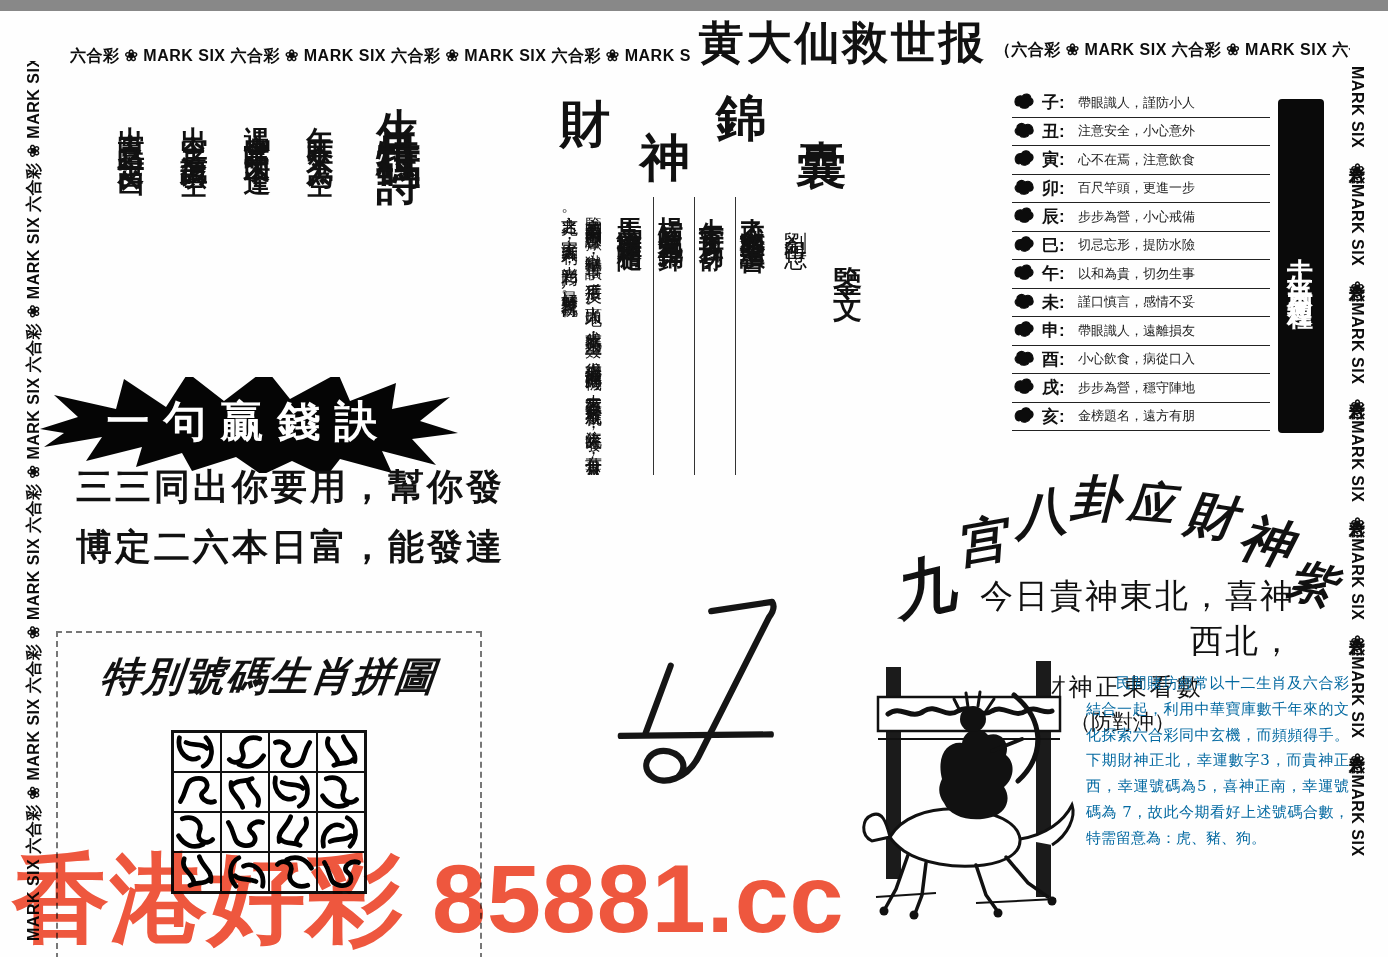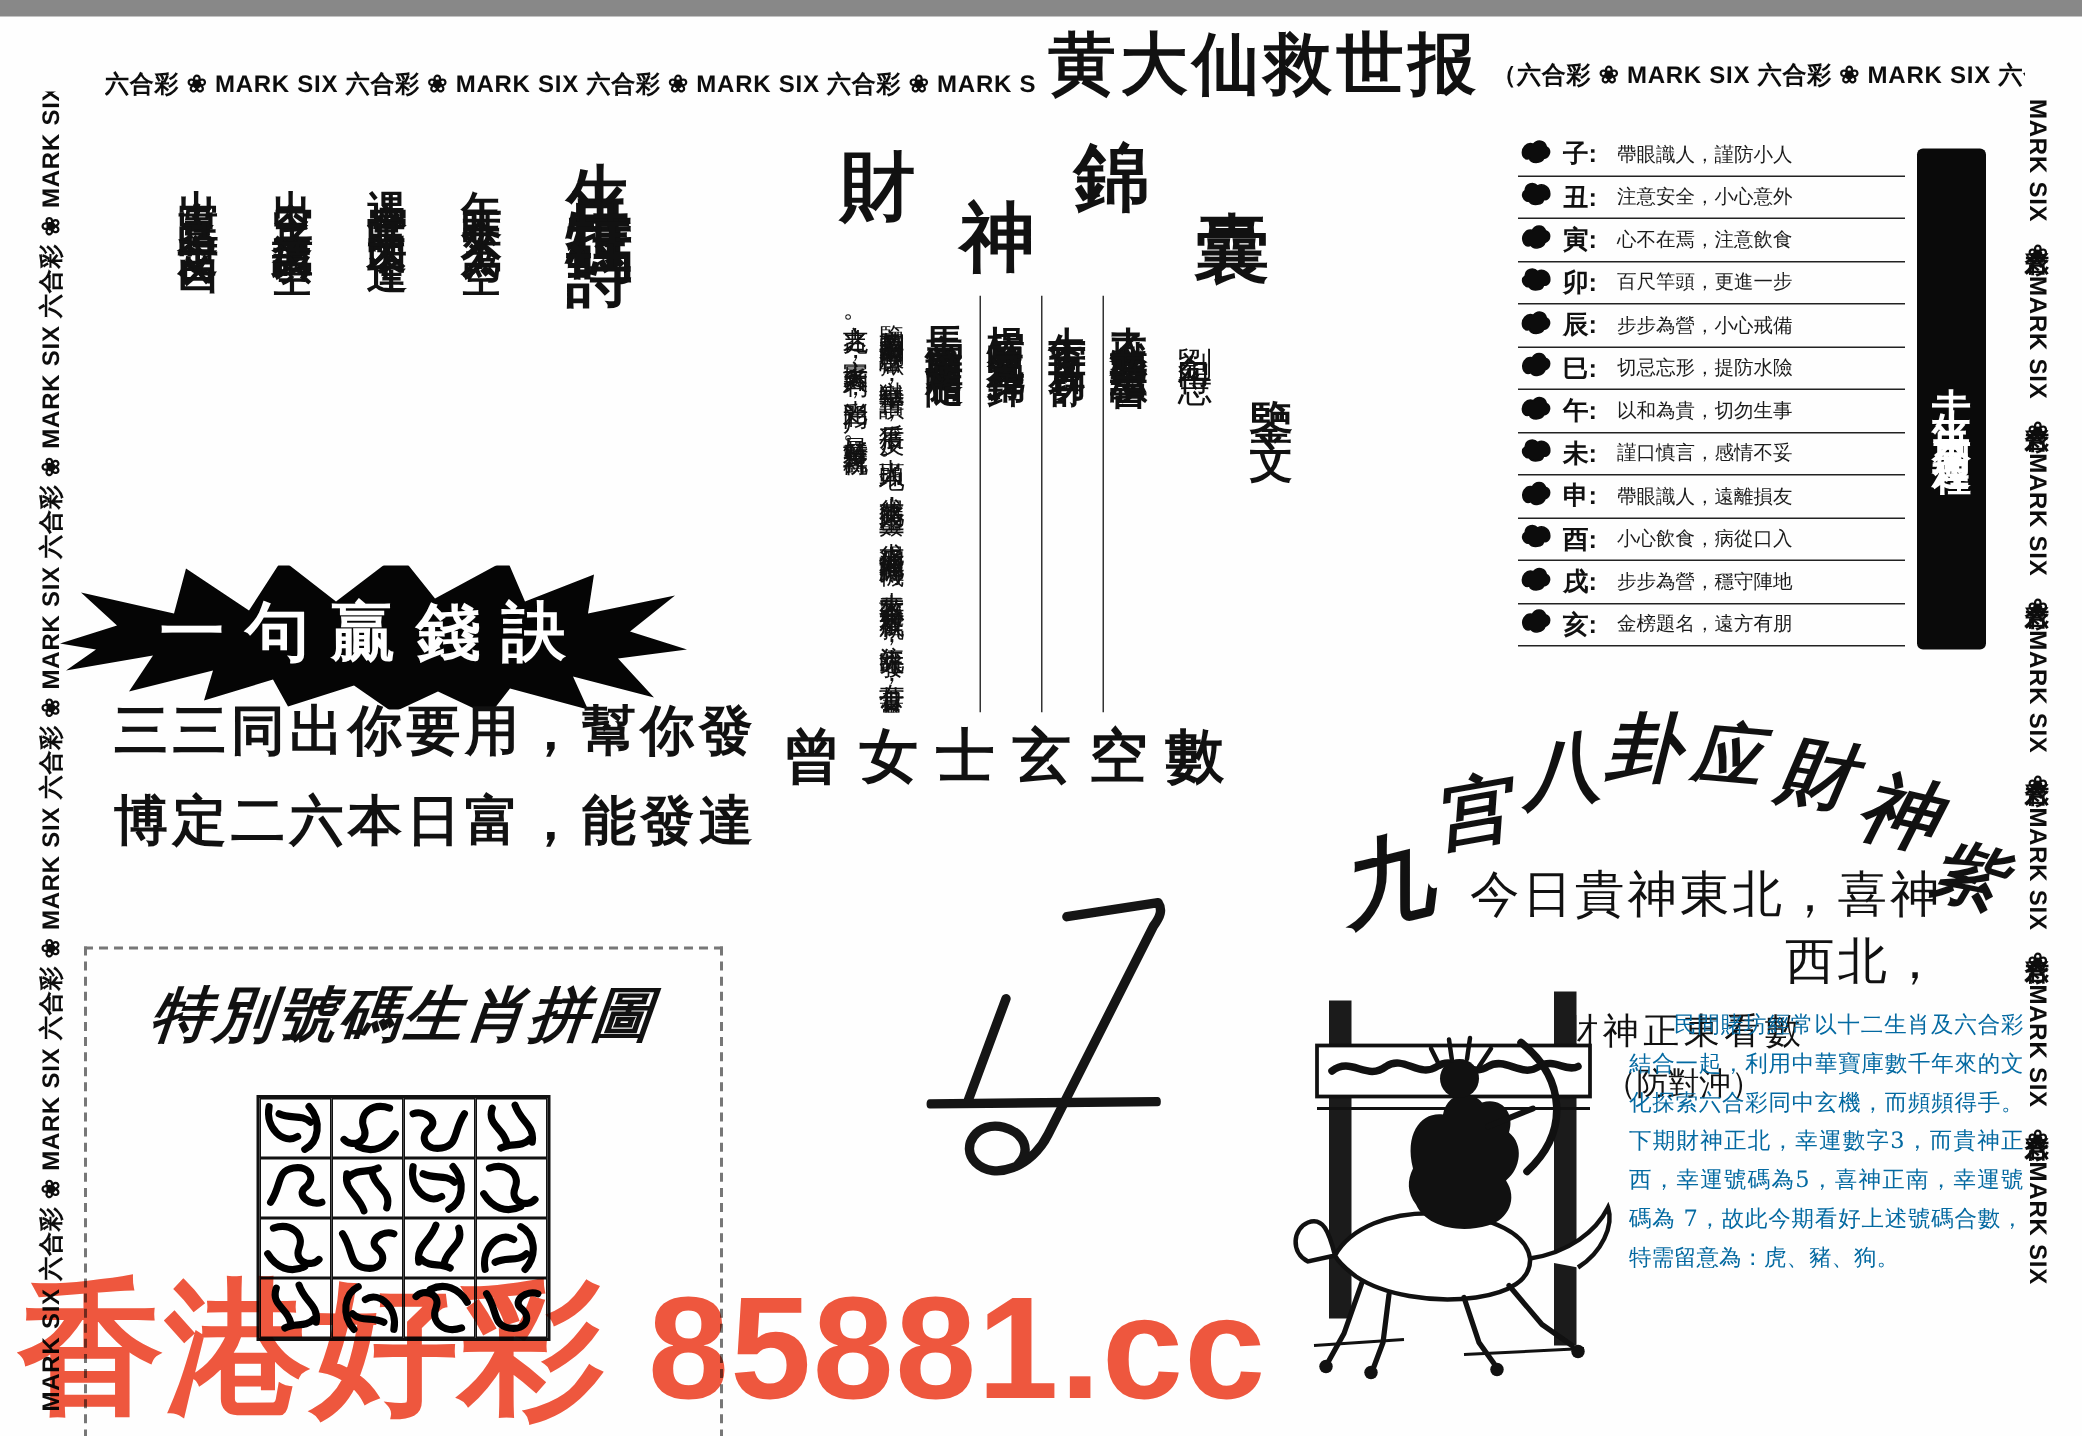--- a/index.html
+++ b/index.html
@@ -197,21 +197,20 @@
   <div class="jian">
     <div class="jian-title">鑒文</div>
     <div class="jian-sub">劉向得志</div>
     <div class="jian-poem jp-sep">太乙燃藜照讀書</div>
     <div class="jian-poem jp-sep">十年窗下苦功舒</div>
     <div class="jian-poem jp-sep">楊眉吐氣袍身錦</div>
     <div class="jian-poem">馬高車擁道相隨</div>
     <div class="jian-explain">鑒文寫的是劉向因勸諫曾下獄，獄中堅持苦讀，后獲平反，出人頭地。求得此簽乃上上簽，求得者假如能把握時機，未來數年必定有一番成就。流年大旺發，有苦盡甘來，揚眉吐氣之吉兆。家庭大吉大利，光彩門戶，最好替雙親祝壽。</div>
   </div>
 
-  <div class="xuankong">曾女士玄空數</div>
 
   <svg class="mystic" viewBox="0 0 190 228">
     <path d="M158 22 L236 10 C240 16 238 22 232 30 L142 208 C128 236 96 248 80 232 C66 218 82 196 104 202 C122 207 128 222 116 234" transform="scale(0.78)"></path>
     <path d="M106 92 L74 178" transform="scale(0.78)"></path>
     <path d="M58 182 L334 180" transform="scale(0.55,0.78)"></path>
   </svg>
 
 
   <div class="zodiac">
     <div class="zrow">

